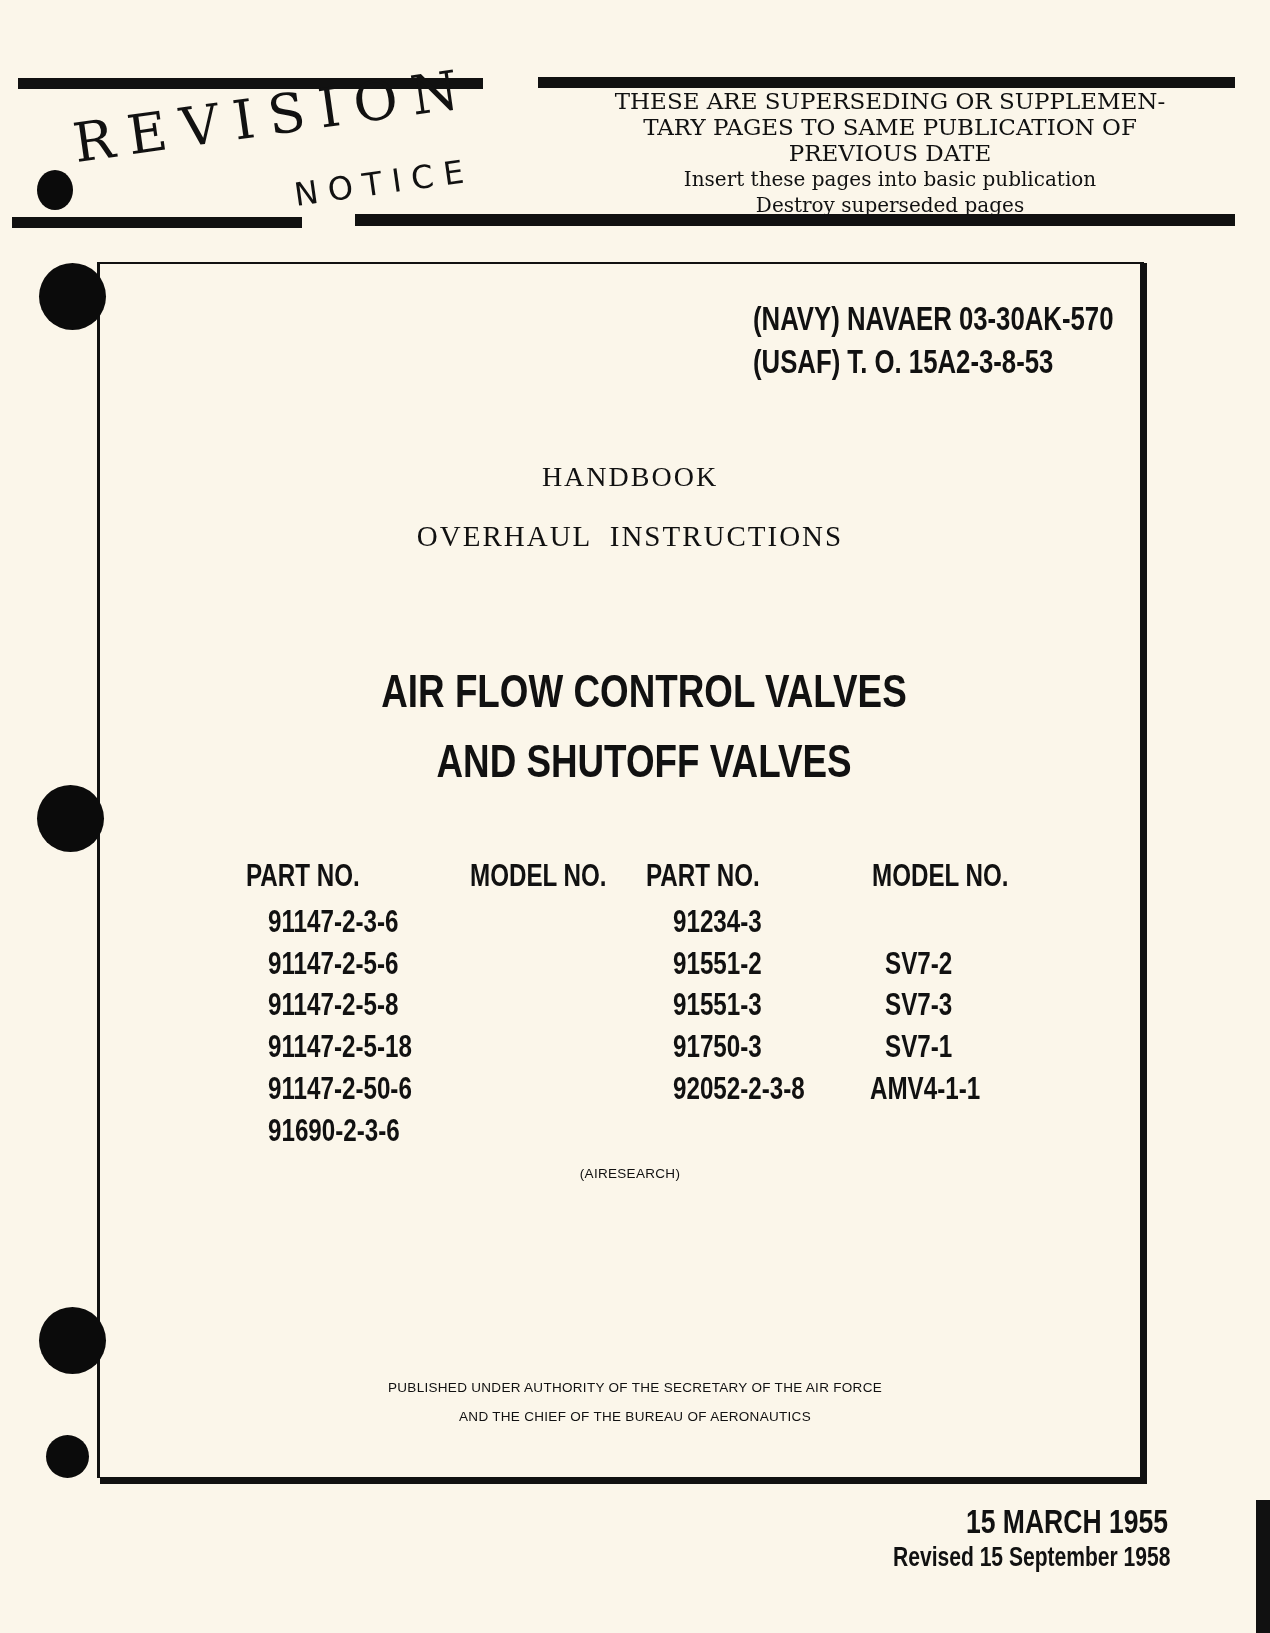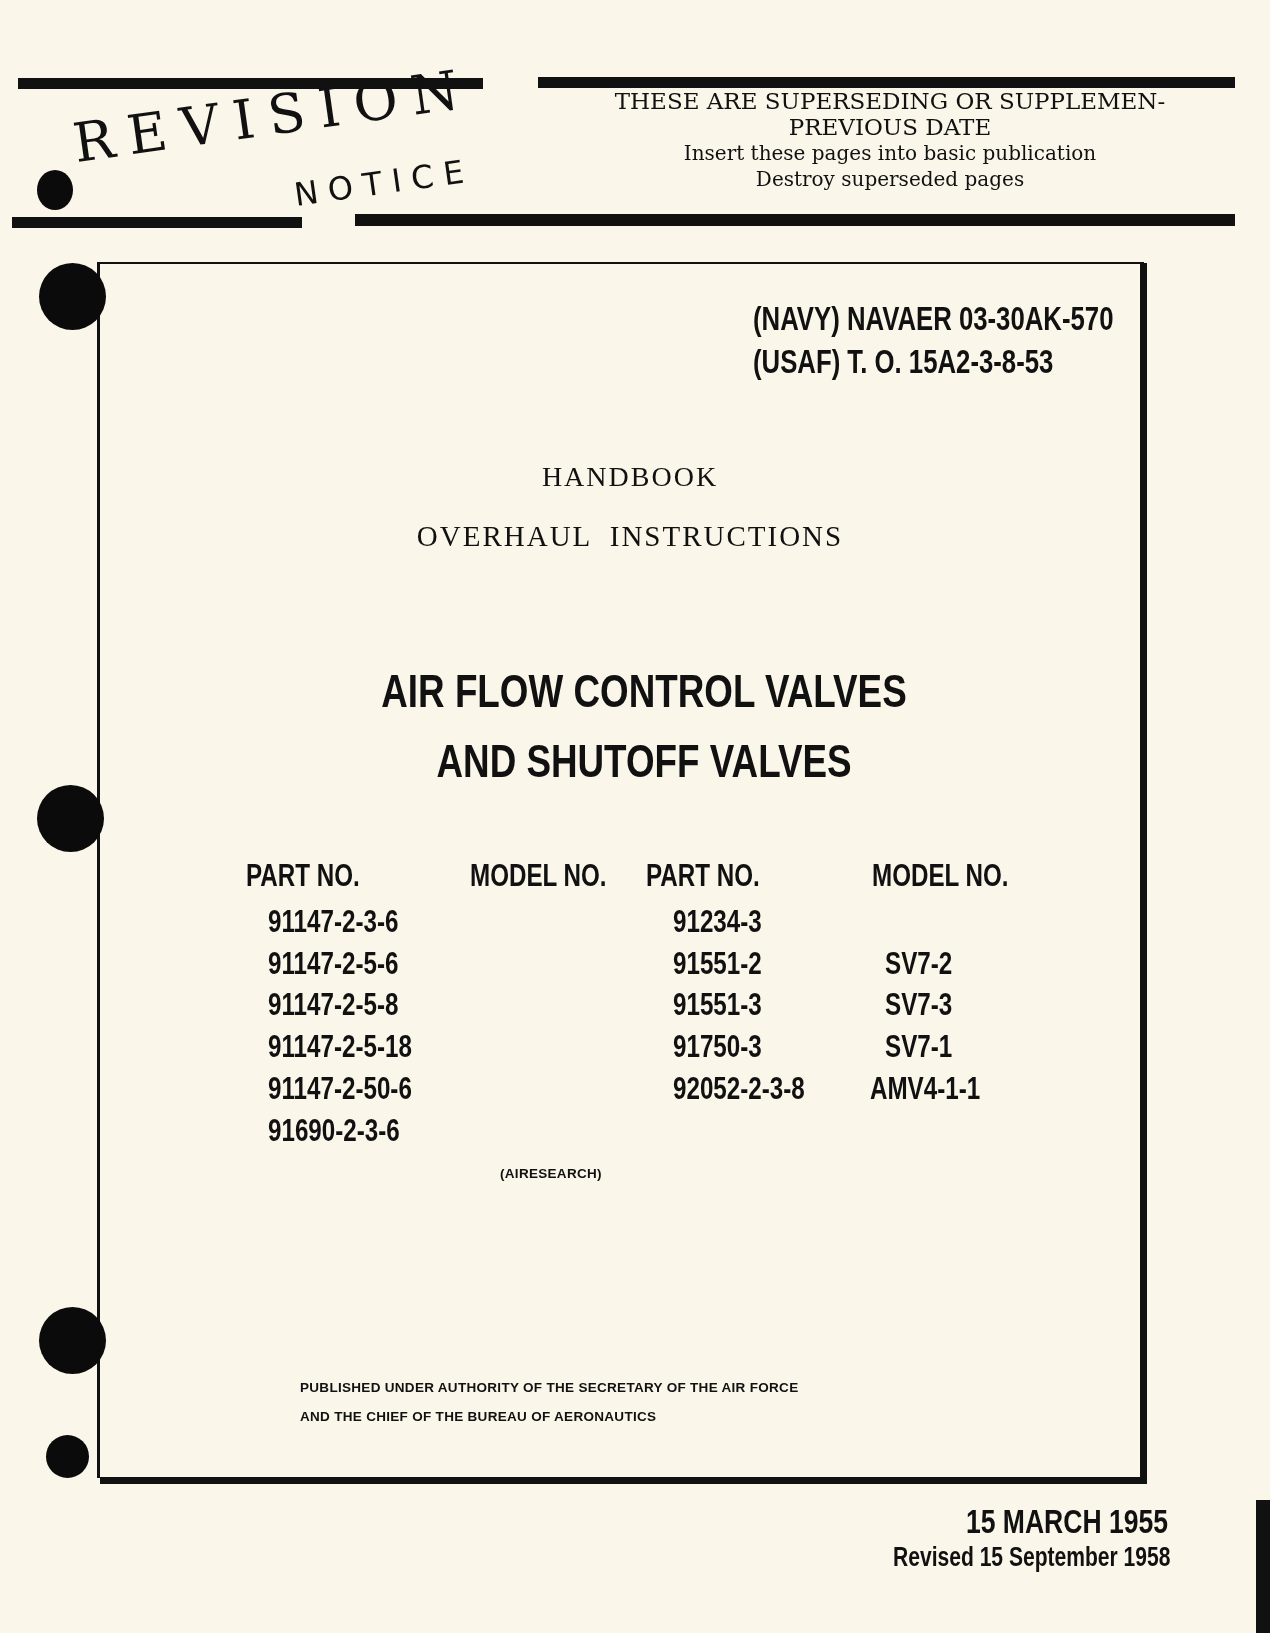--- a/index.html
+++ b/index.html
@@ -7,37 +7,38 @@
   .abs { position:absolute; }
   .bar { position:absolute; background:#111; }
   .hole { position:absolute; border-radius:50%; background:#0b0b0b; }
   .rev-title { font-family:"DejaVu Serif", serif; font-size:54px; letter-spacing:14px; transform-origin:left bottom; transform:rotate(-8deg); white-space:nowrap; }
   .notice { font-family:"DejaVu Sans", sans-serif; font-size:32px; letter-spacing:10px; transform-origin:left bottom; transform:rotate(-8deg); white-space:nowrap; }
   .sup { font-family:"DejaVu Serif", serif; text-align:center; font-size:23px; line-height:26px; }
   .sup .lc { font-size:20px; }
   .cond { font-family:"Liberation Sans", sans-serif; font-weight:bold; transform:scaleX(0.78); transform-origin:left top; white-space:nowrap; }
   .serifc { font-family:"Liberation Serif", serif; letter-spacing:2px; text-align:center; }
   .title { font-family:"Liberation Sans", sans-serif; font-weight:bold; font-size:46px; text-align:center; transform:scaleX(0.8); white-space:nowrap; }
-  .small-bold { font-family:"Liberation Sans", sans-serif; font-weight:bold; font-size:13.5px; letter-spacing:0.3px; }
+  .small-bold { font-family:"Liberation Sans", sans-serif; font-weight:normal; font-size:13.5px; text-align:center; letter-spacing:0.3px; }
 </style>
 </head>
 <body>
 
 <div class="bar" style="left:18px; top:78px; width:465px; height:11px;"></div>
 <div class="bar" style="left:538px; top:77px; width:697px; height:11px;"></div>
 <div class="bar" style="left:12px; top:217px; width:290px; height:11px;"></div>
 <div class="bar" style="left:355px; top:214px; width:880px; height:12px;"></div>
 
 <div class="hole" style="left:37px; top:170px; width:36px; height:40px;"></div>
 
 <div class="abs rev-title" style="left:78px; top:112px;">REVISION</div>
 <div class="abs notice" style="left:297px; top:176px;">NOTICE</div>
 
 <div class="abs sup" style="left:590px; top:88px; width:600px;">
   <div>THESE ARE SUPERSEDING OR SUPPLEMEN-</div>
+  <div>TARY PAGES TO SAME PUBLICATION OF</div>
   <div>PREVIOUS DATE</div>
   <div class="lc">Insert these pages into basic publication</div>
   <div class="lc">Destroy superseded pages</div>
 </div>
 
 <div class="abs" style="left:97px; top:262px; width:1044px; height:1214px; border-top:2px solid #111; border-left:3px solid #111;"></div>
 <div class="bar" style="left:1140px; top:263px; width:7px; height:1217px;"></div>
 <div class="bar" style="left:100px; top:1477px; width:1047px; height:7px;"></div>
 
 <div class="hole" style="left:39px; top:263px; width:67px; height:67px;"></div>

